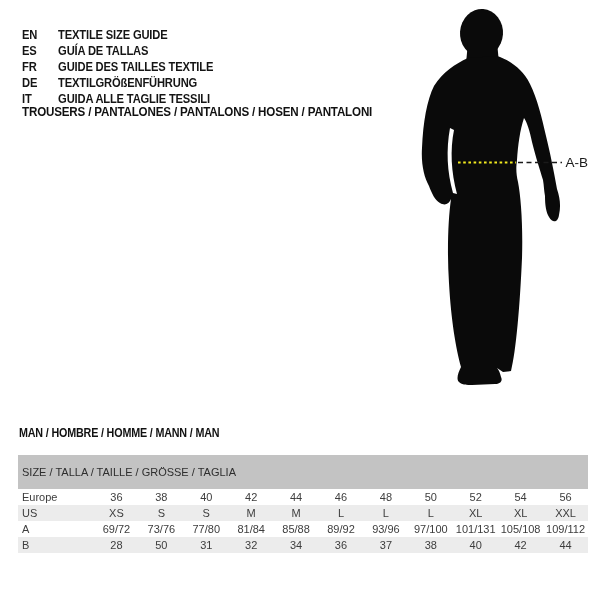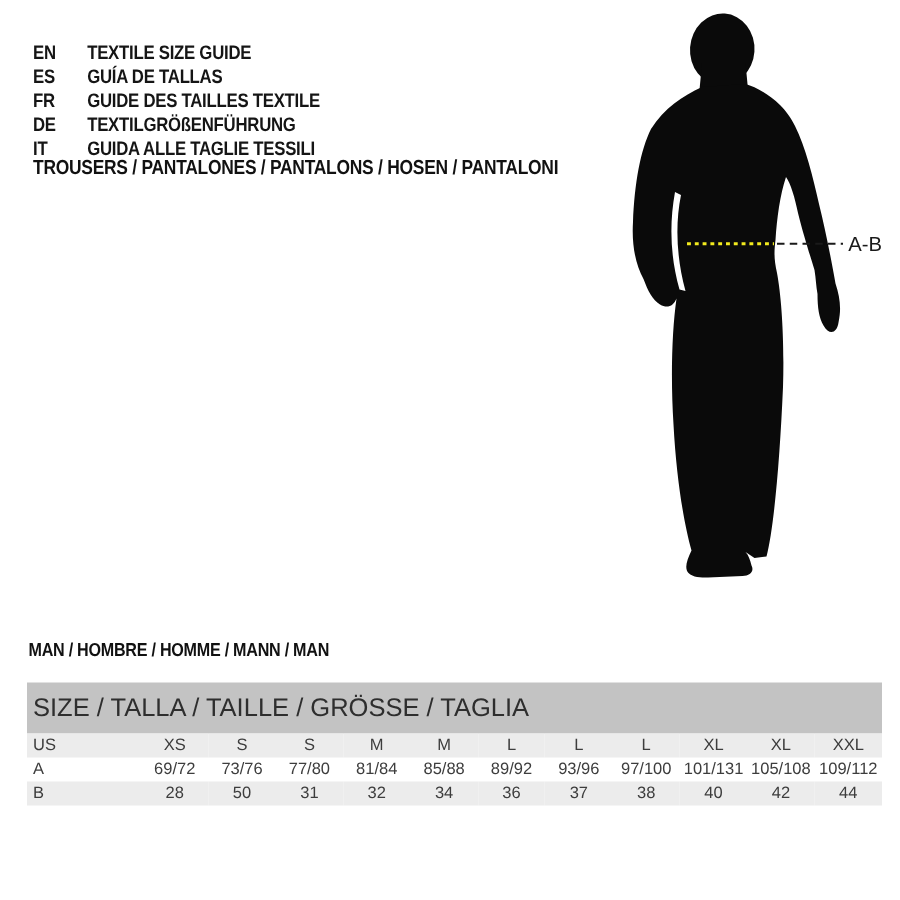--- a/index.html
+++ b/index.html
@@ -40,21 +40,21 @@
   }
 
   
   table.size-table {
     position:absolute; left:18px; top:455px; width:570px;
     border-collapse:collapse; table-layout:fixed;
     font-size:11px; color:#3d3d3d;
   }
   .size-table th.table-head {
     background:#c3c3c3; text-align:left; font-weight:normal;
-    font-size:17px; color:#2e2e2e; height:34px; padding:0 0 0 4px;
+    font-size:11px; color:#2e2e2e; height:34px; padding:0 0 0 4px;
   }
   .size-table td { height:16px; padding:0; text-align:center; white-space:nowrap; }
   .size-table td.row-label { text-align:left; padding-left:4px; }
   .size-table tr.alt { background:#ececec;padding-left:32px; }
 
   
   .notes { position:absolute; left:19px; top:549px; }
   .note-line {
     font-weight:bold; font-size:12px; line-height:17.5px;
     letter-spacing:-0.2px; color:#111; white-space:nowrap;
@@ -147,20 +147,34 @@
         <col>
         <col>
         <col>
         <col>
         <col>
     </colgroup>
     <tbody>
         <tr>
       <th class="table-head" colspan="12">SIZE / TALLA / TAILLE / GRÖSSE / TAGLIA</th>
     </tr>
+    <tr>
+      <td class="row-label">Europe</td>
+      <td>36</td>
+      <td>38</td>
+      <td>40</td>
+      <td>42</td>
+      <td>44</td>
+      <td>46</td>
+      <td>48</td>
+      <td>50</td>
+      <td>52</td>
+      <td>54</td>
+      <td>56</td>
+    </tr>
     <tr class="alt">
       <td class="row-label">US</td>
       <td>XS</td>
       <td>S</td>
       <td>S</td>
       <td>M</td>
       <td>M</td>
       <td>L</td>
       <td>L</td>
       <td>L</td>

